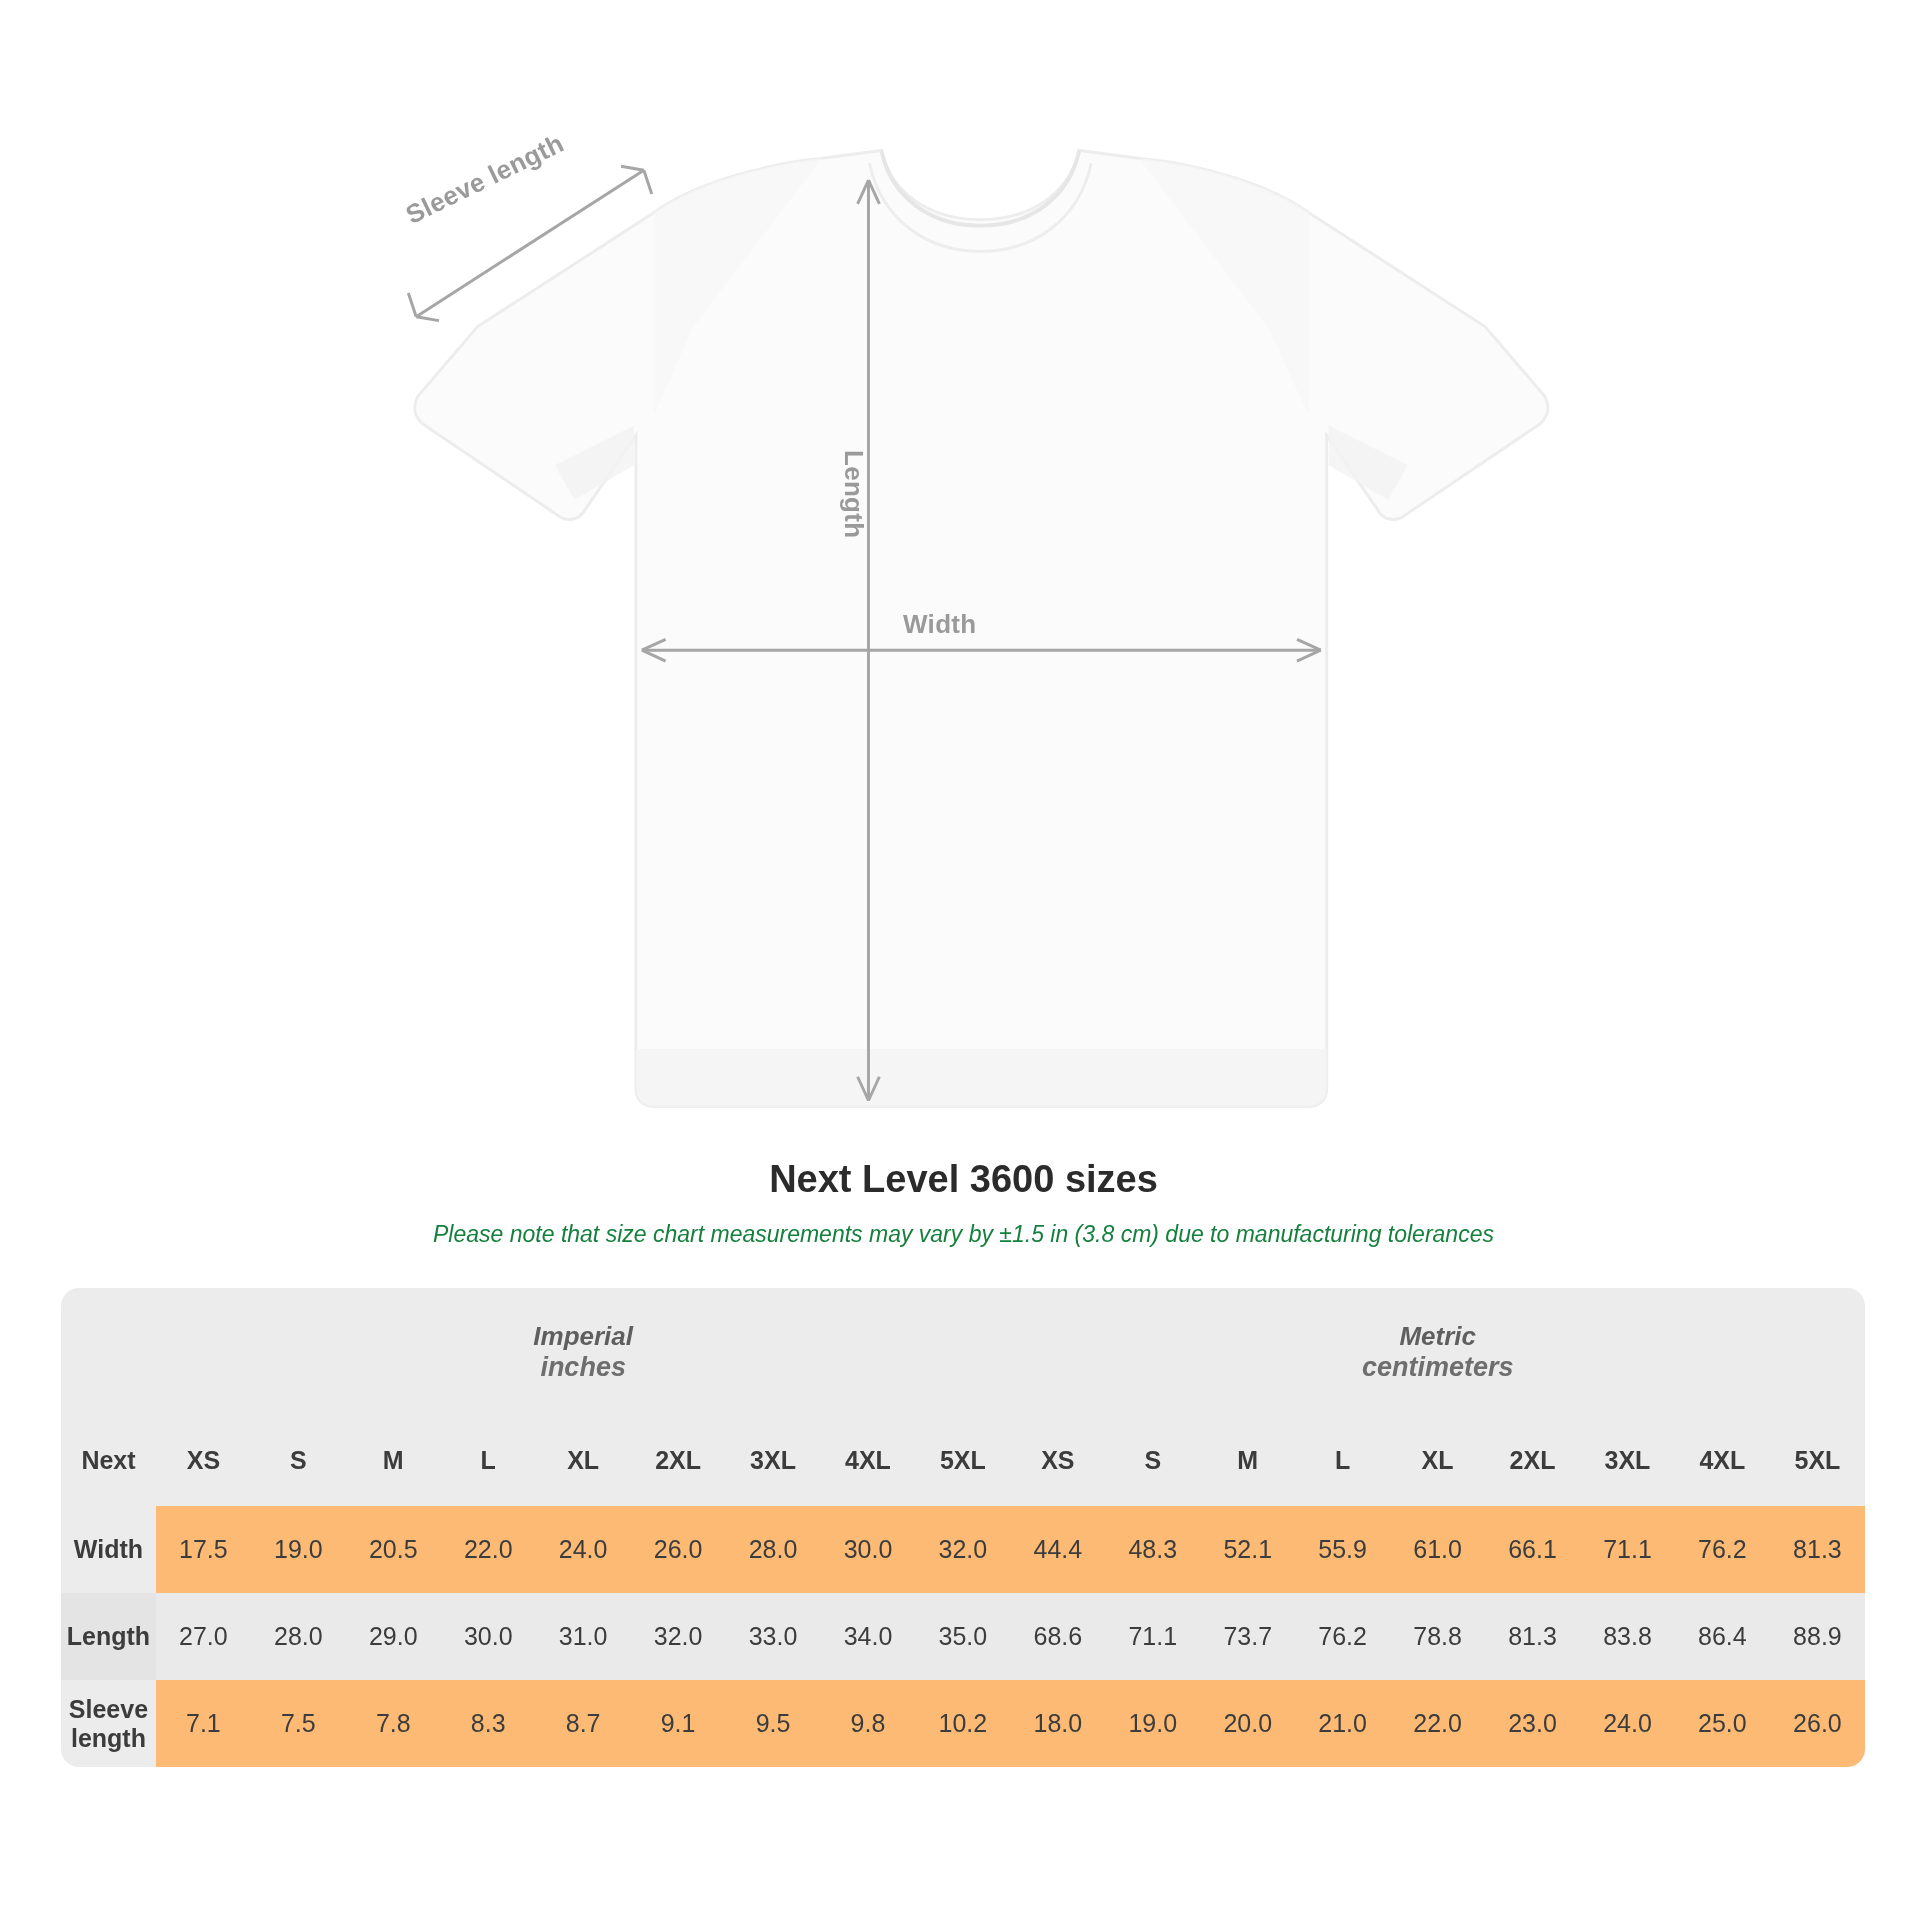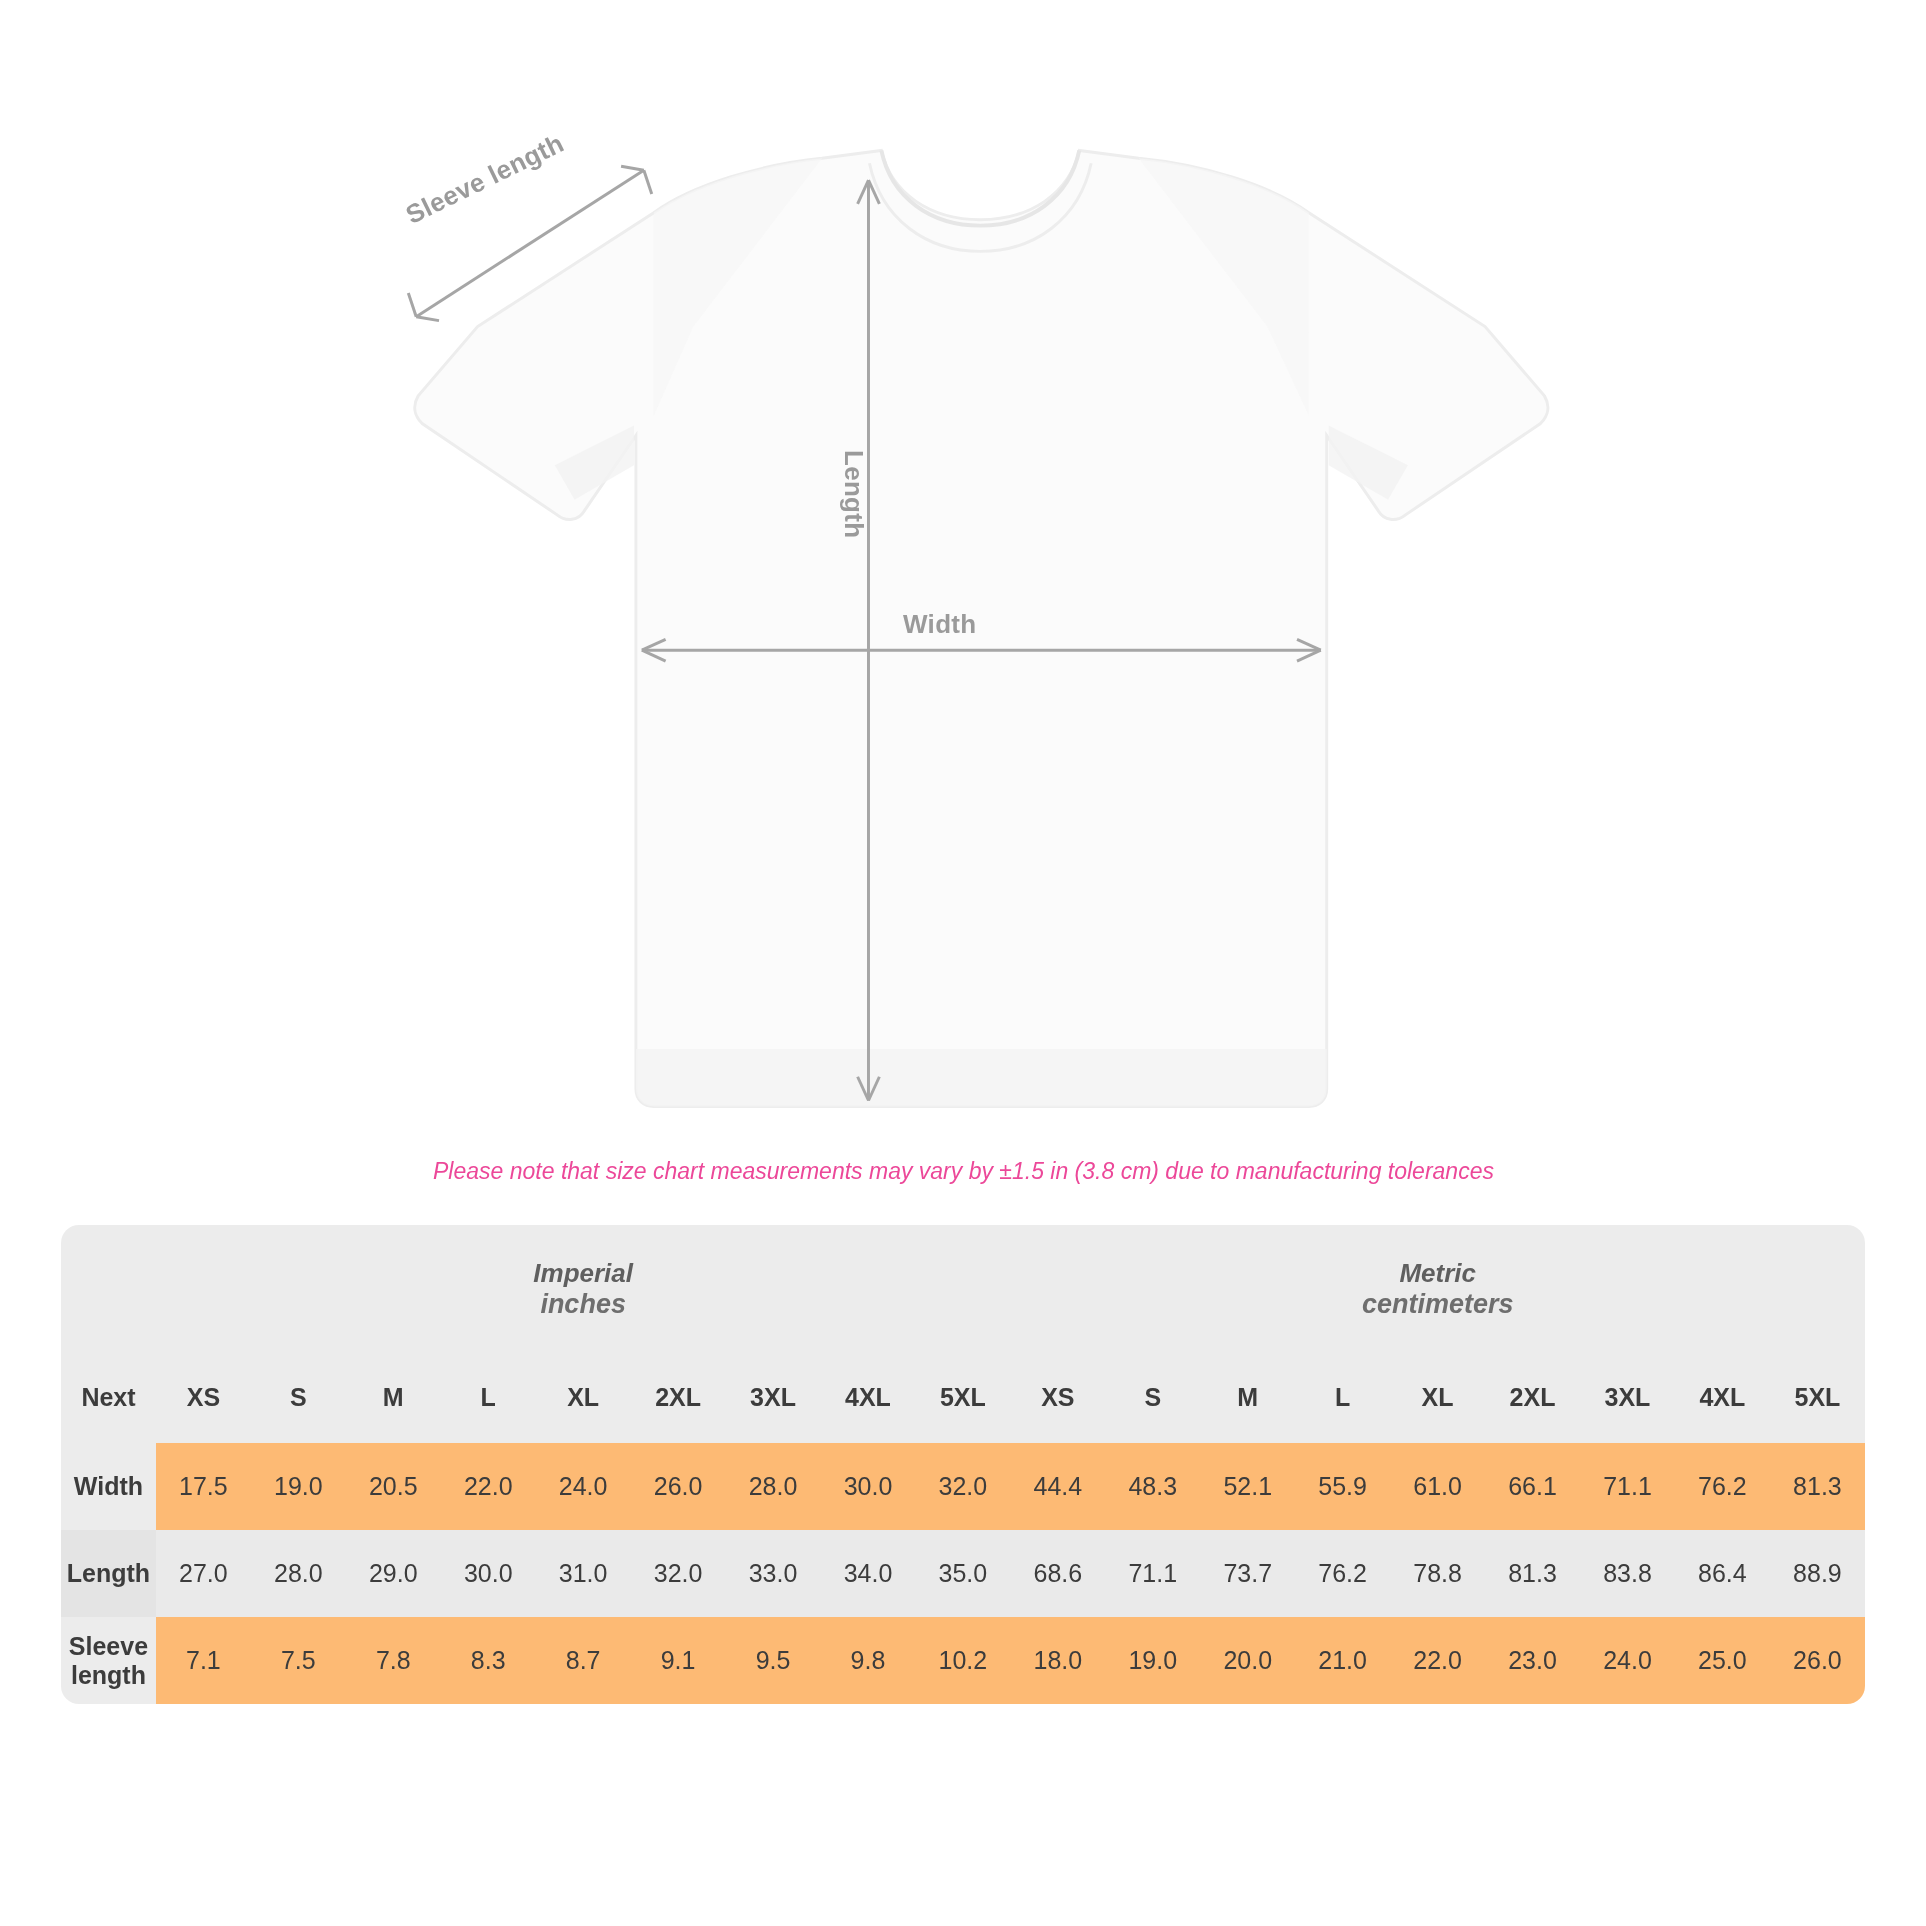--- a/index.html
+++ b/index.html
@@ -69,21 +69,21 @@
   }
   .chart-title {
     font-size: 38px;
     font-weight: bold;
     color: #2b2b2b;
     margin: 0 0 20px 0;
   }
   .chart-note {
     font-size: 23px;
     font-style: italic;
-    color: #ec4899;
+    color: #15803d;
     margin: 0;
   }
 
   
   .table-wrap {
     margin: 40px 61px 0 61px;
     width: 1804px;
     border-radius: 18px;
     overflow: hidden;
   }
@@ -226,20 +226,21 @@
         <line x1="1334" y1="657" x2="1310" y2="668"></line>
       </g>
     </svg>
 
     <div class="dim-label label-sleeve">Sleeve length</div>
     <div class="dim-label label-length">Length</div>
     <div class="dim-label label-width">Width</div>
   </div>
 
   <div class="title-block">
+    <h1 class="chart-title">Next Level 3600 sizes</h1>
     <p class="chart-note">Please note that size chart measurements may vary by ±1.5 in (3.8 cm) due to manufacturing tolerances</p>
   </div>
 
   <div class="table-wrap">
     <table class="size-table">
       <thead>
         <tr class="unit-row">
           <th class="unit-blank"></th>
           <th colspan="9">
             <span class="unit-name">Imperial</span>

